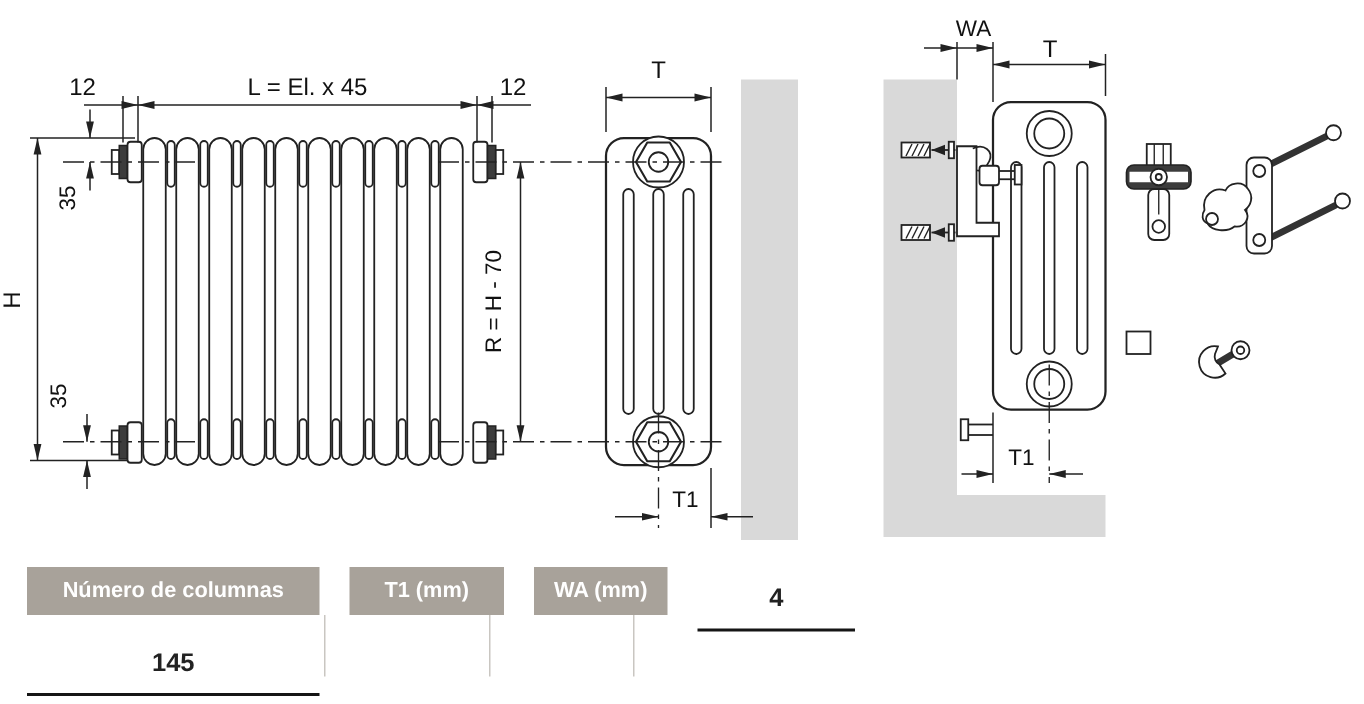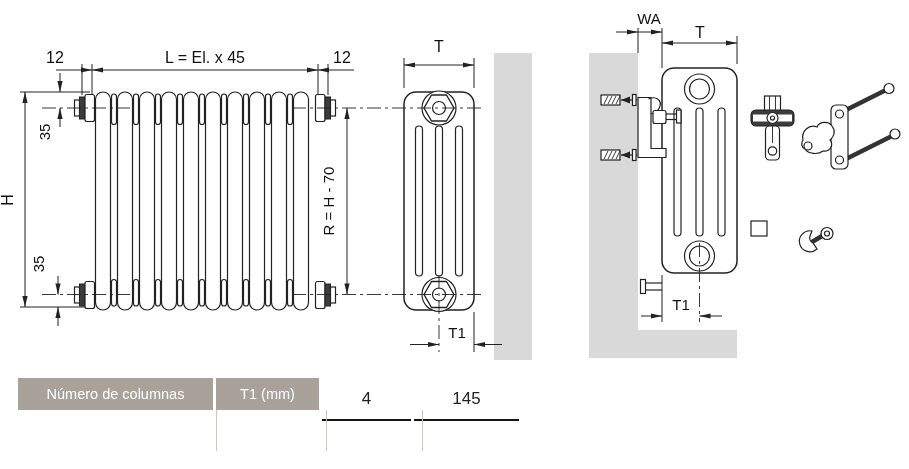--- a/index.html
+++ b/index.html
@@ -16,21 +16,21 @@
   .gray{fill:#d9d9d9;stroke:none;}
   .dim{stroke:#222;stroke-width:1;fill:none;}
   .ah{fill:#222;stroke:none;}
   .cl{stroke:#222;stroke-width:0.9;fill:none;stroke-dasharray:14 4 3 4;}
   .hx{fill:#fff;stroke:#222;stroke-width:1.4;stroke-linejoin:round;}
   .scr{stroke:#333;stroke-width:4.5;stroke-linecap:round;fill:none;}
   .lbl{font:15px "Liberation Sans",sans-serif;fill:#111;text-anchor:middle;}
   .lbl16{font:16px "Liberation Sans",sans-serif;fill:#111;text-anchor:middle;}
   
   .spec-table{position:absolute;left:18px;top:378px;display:grid;
-    grid-template-columns:195px 103px 89px 105px;column-gap:3px;}
+    grid-template-columns:195px 103px 89px 105px;column-gap:20px;font-weight:bold;}
   .th{background:#a8a29a;color:#fff;height:32px;display:flex;align-items:center;
     justify-content:center;font-size:14.5px;}
   .td{height:41px;background:#fff;display:flex;align-items:center;justify-content:center;
     font-size:17px;color:#222;border-bottom:2.5px solid #151515;}
   .sep{position:absolute;top:32px;width:1px;height:41px;background:#c9c6c1;}
   .sep1{left:198px}.sep2{left:308px}.sep3{left:404px}
 </style>
 </head>
 <body>
 
@@ -301,19 +301,20 @@
       <path class="wh" d="M812 231 A10.5 10.5 0 1 0 817 249 L813 243 A6 6 0 0 1 810 236 Z"></path>
       <circle class="wh" cx="827" cy="233.5" r="6"></circle>
       <circle class="wh" cx="827" cy="233.5" r="2.5"></circle>
     </g>
   </g>
 </svg>
 
   <div class="spec-table">
     <div class="th">Número de columnas</div>
     <div class="th">T1 (mm)</div>
+    <div class="th">WA (mm)</div>
     <div class="td">4</div>
     <div class="td">145</div>
     <div class="sep sep1"></div>
     <div class="sep sep2"></div>
     <div class="sep sep3"></div>
   </div>
 </div>
 
 </body></html>

